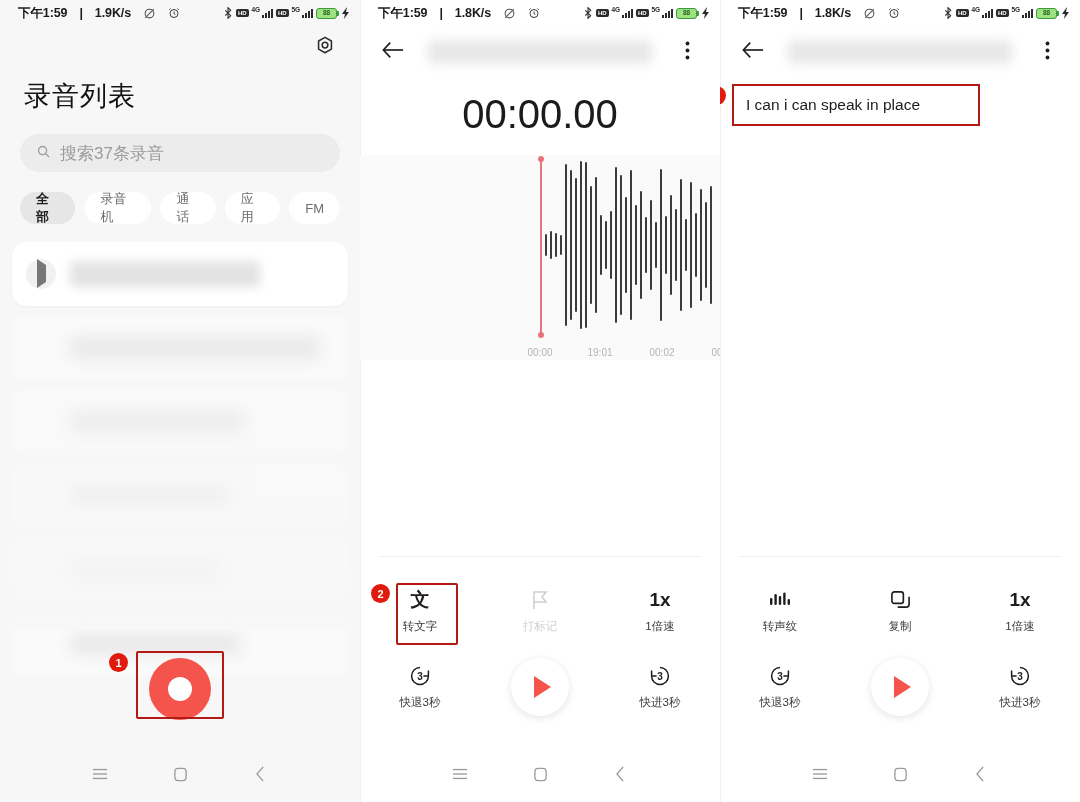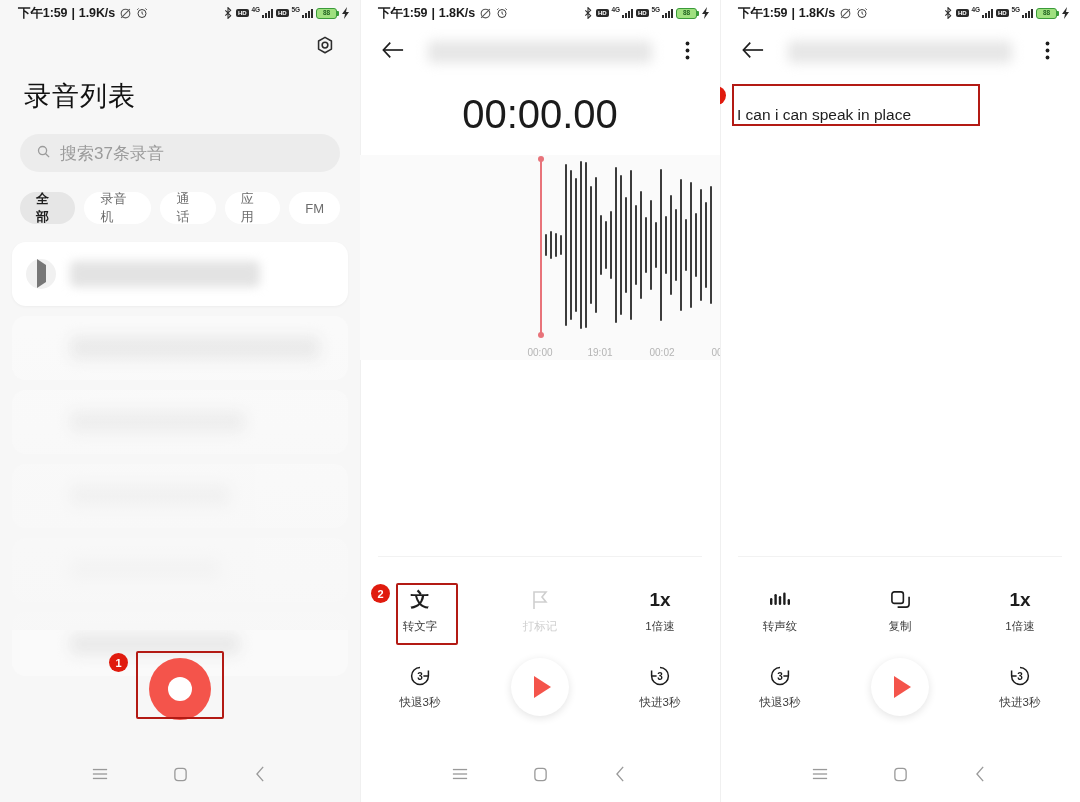--- a/index.html
+++ b/index.html
@@ -26,21 +26,21 @@
   }
 
   
   .statusbar {
     height: 26px; display: flex; align-items: center;
     justify-content: space-between;
     padding: 0 10px 0 18px;
     font-size: 12.5px; color: #1b1b1b; font-weight: 600;
     letter-spacing: -0.1px;
   }
-  .sb-left { display: flex; align-items: center; gap: 4px; white-space: nowrap; }
+  .sb-left { display: flex; align-items: center; gap: 12px; white-space: nowrap; }
   .sb-right { display: flex; align-items: center; gap: 3px; }
   .sb-icon { display: inline-flex; align-items: center; }
   .sig-bars { display: inline-flex; align-items: flex-end; gap: 1px; height: 9px; }
   .sig-bars i { width: 2px; background: #2a2a2a; display: block; }
   .sig-bars i:nth-child(1){height:3px} .sig-bars i:nth-child(2){height:5px}
   .sig-bars i:nth-child(3){height:7px} .sig-bars i:nth-child(4){height:9px}
   .net-label { font-size: 6.5px; font-weight: 700; color:#2a2a2a; line-height:1;
                transform: translateY(-3px); margin-right:-1px;}
   .hd-box { font-size: 6px; font-weight: 700; color: #fff; background: #2a2a2a;
             border-radius: 2px; padding: 1px 2px; line-height: 1; }
@@ -134,21 +134,21 @@
               justify-content: center; }
   .tri { width: 0; height: 0; border-style: solid; }
 
   
   .anno-box { position: absolute; border: 2px solid #b31a14; border-radius: 2px;
               pointer-events: none; }
   .anno-badge { position: absolute; width: 19px; height: 19px; border-radius: 50%;
                 background: #e01b0e; color: #fff; font-size: 11px; font-weight: 700;
                 display: flex; align-items: center; justify-content: center; }
   .trans-box { position: absolute; left: 12px; top: 84px; width: 248px; height: 42px;
-               border: 2px solid #b31a14; display: flex; align-items: flex-end; padding-left: 3px; }
+               border: 2px solid #b31a14; display: flex; align-items: center; padding-left: 12px; }
   .trans-text { font-size: 15.5px; color: #1d1d1d; }
 </style>
 </head>
 <body>
 
 <div class="screen">
 
   <div class="panel panel-1">
 
     <div class="statusbar">

